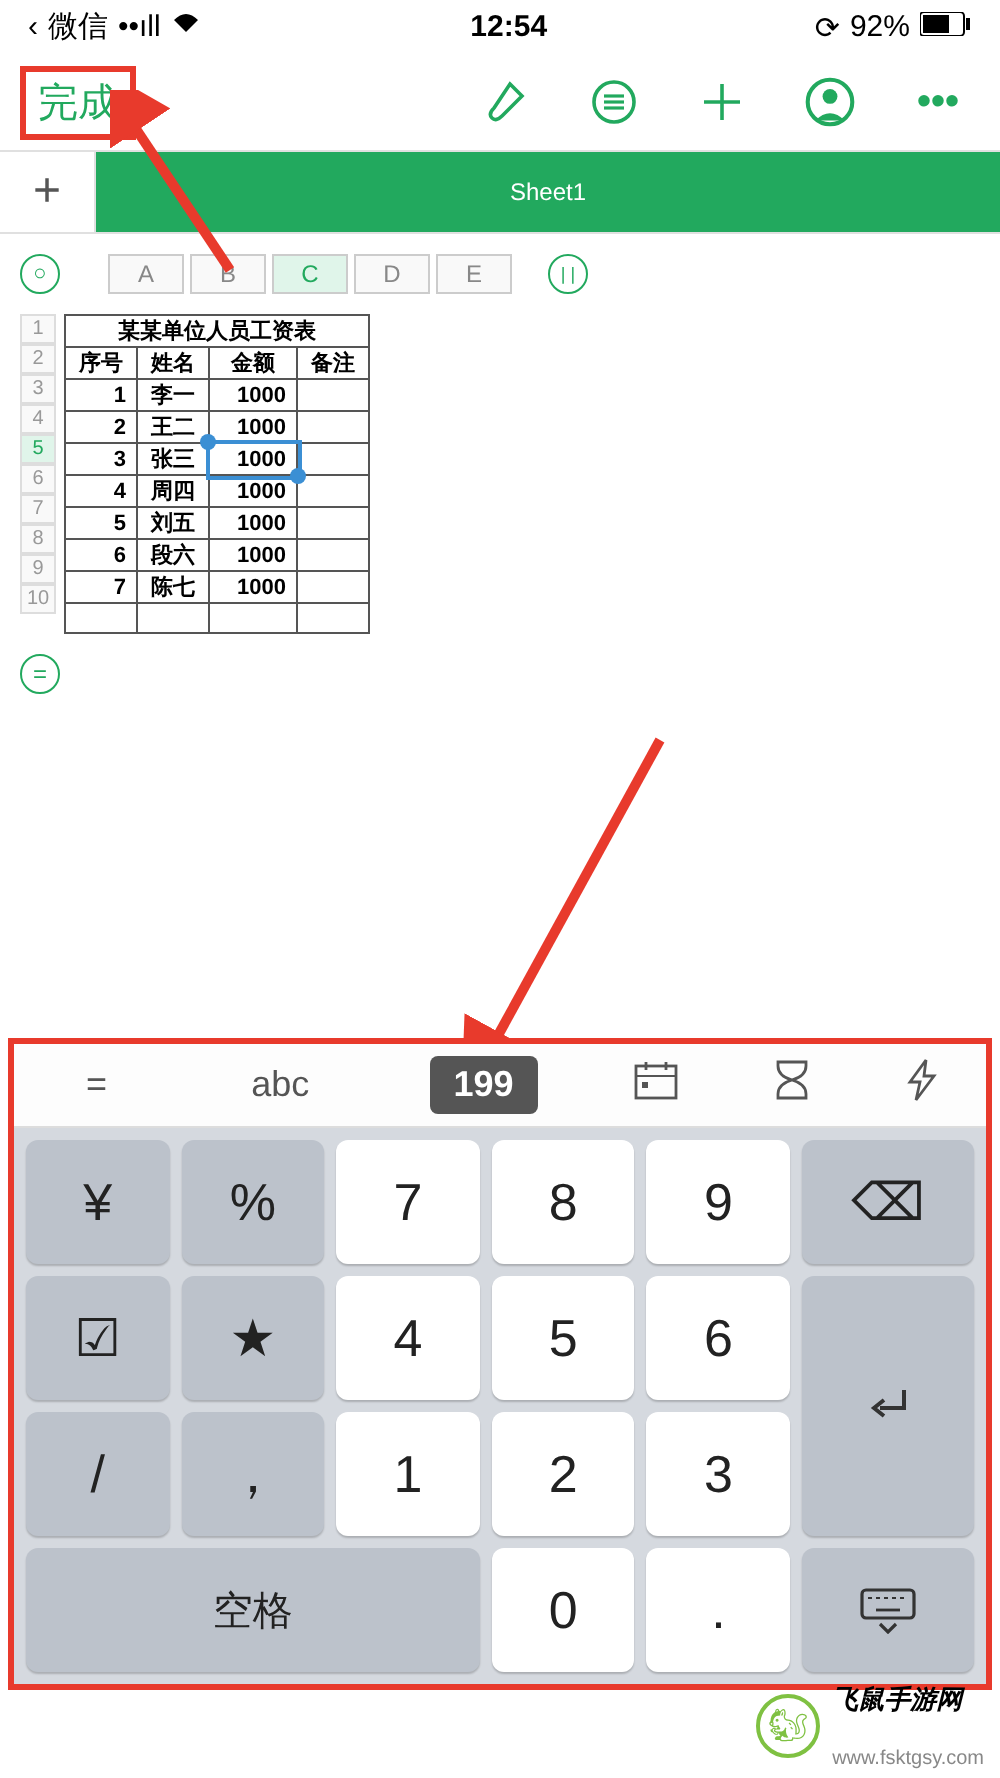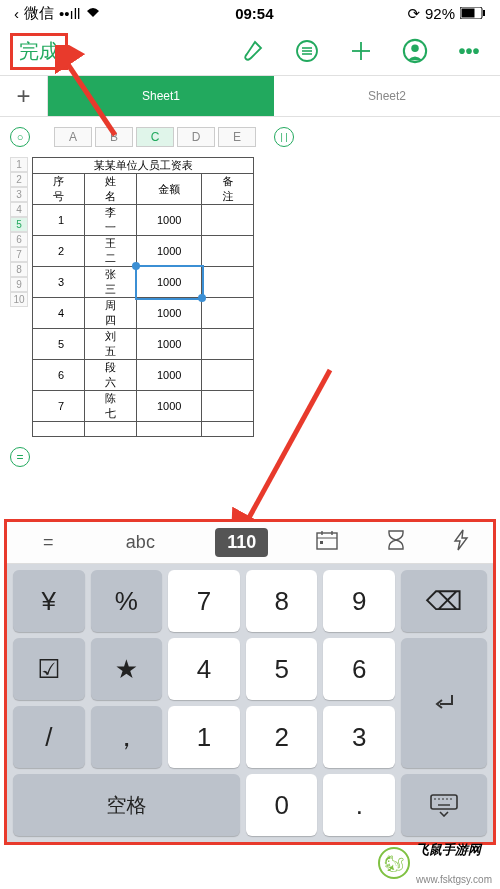--- a/index.html
+++ b/index.html
@@ -150,22 +150,23 @@
       background: #e0f5ea;
       color: #22a95e;
     }
     .data-table {
       border-collapse: collapse;
       font-size: 11px;
     }
     .data-table td {
       border: 1px solid #555;
       height: 15px;
-      padding: 0 20px;
+      padding: 0 5px;
       text-align: center;
+      font-weight: bold;
     }
     .data-table .title-cell {
       text-align: center;
     }
     .data-table .num {
       text-align: right;
     }
     .data-table .col-a { width: 36px; }
     .data-table .col-b { width: 36px; }
     .data-table .col-c { width: 44px; }
@@ -312,21 +313,21 @@
   <div class="status-left">
     <span>‹</span>
     <span>微信</span>
     <span>••ıll</span>
     <span>
       <svg width="16" height="12" viewBox="0 0 16 12">
           <path d="M8 10 L6 8 Q8 6 10 8 Z M4 6 Q8 2 12 6 L10 8 Q8 6 6 8 Z M2 4 Q8 -2 14 4 L12 6 Q8 2 4 6 Z" fill="#000"></path>
         </svg>
     </span>
   </div>
-  <div class="status-center">09:54</div>
+  <div class="status-center">12:54</div>
   <div class="status-right">
     <span>⟳</span>
     <span>92%</span>
     <span>
       <svg width="26" height="12" viewBox="0 0 26 12">
           <rect x="0" y="0" width="22" height="12" rx="2" fill="none" stroke="#000" stroke-width="1"></rect>
           <rect x="1.5" y="1.5" width="13" height="9" fill="#000"></rect>
           <rect x="23" y="3" width="2" height="6" fill="#000"></rect>
         </svg>
     </span>
@@ -362,21 +363,20 @@
           <path d="M6 24 Q14 16 22 24" fill="#22a95e"></path>
         </svg>
     </span>
     <span class="toolbar-icon" style="color:#22a95e;font-size:20px;font-weight:bold;">•••</span>
   </div>
 </div>
 
 <div class="sheet-tabs">
   <div class="add-sheet">+</div>
   <div class="sheet-tab active">Sheet1</div>
-  <div class="sheet-tab">Sheet2</div>
 </div>
 
 <div class="spreadsheet-area">
   <div class="col-header-row">
     <span class="circle-btn">○</span>
     <span style="width:18px"></span>
     <span class="col-header">A</span>
     <span class="col-header">B</span>
     <span class="col-header selected">C</span>
     <span class="col-header">D</span>
@@ -480,21 +480,21 @@
         <polygon points="0 0, 8 4, 0 8" fill="#e83a2c"></polygon>
       </marker>
     </defs>
   <line x1="100" y1="10" x2="15" y2="165" stroke="#e83a2c" stroke-width="5" marker-end="url(#ah2)"></line>
 </svg>
 
 <div class="keyboard-container">
   <div class="keyboard-top-row">
     <span class="kb-mode">=</span>
     <span class="kb-mode">abc</span>
-    <span class="kb-mode active">110</span>
+    <span class="kb-mode active">199</span>
     <span class="kb-top-icon">
       <svg width="22" height="20" viewBox="0 0 22 20">
           <rect x="1" y="3" width="20" height="16" fill="none" stroke="#555" stroke-width="1.4"></rect>
           <line x1="1" y1="8" x2="21" y2="8" stroke="#555"></line>
           <line x1="6" y1="1" x2="6" y2="5" stroke="#555" stroke-width="1.4"></line>
           <line x1="16" y1="1" x2="16" y2="5" stroke="#555" stroke-width="1.4"></line>
           <rect x="4" y="11" width="3" height="3" fill="#555"></rect>
         </svg>
     </span>
     <span class="kb-top-icon">

